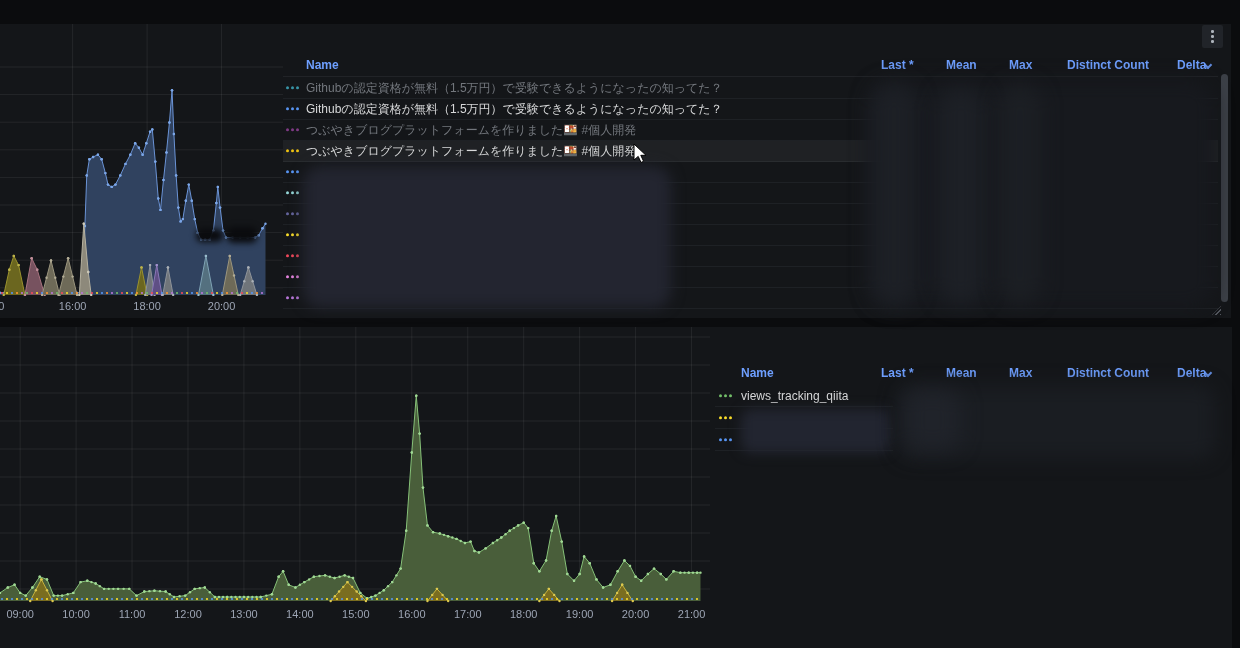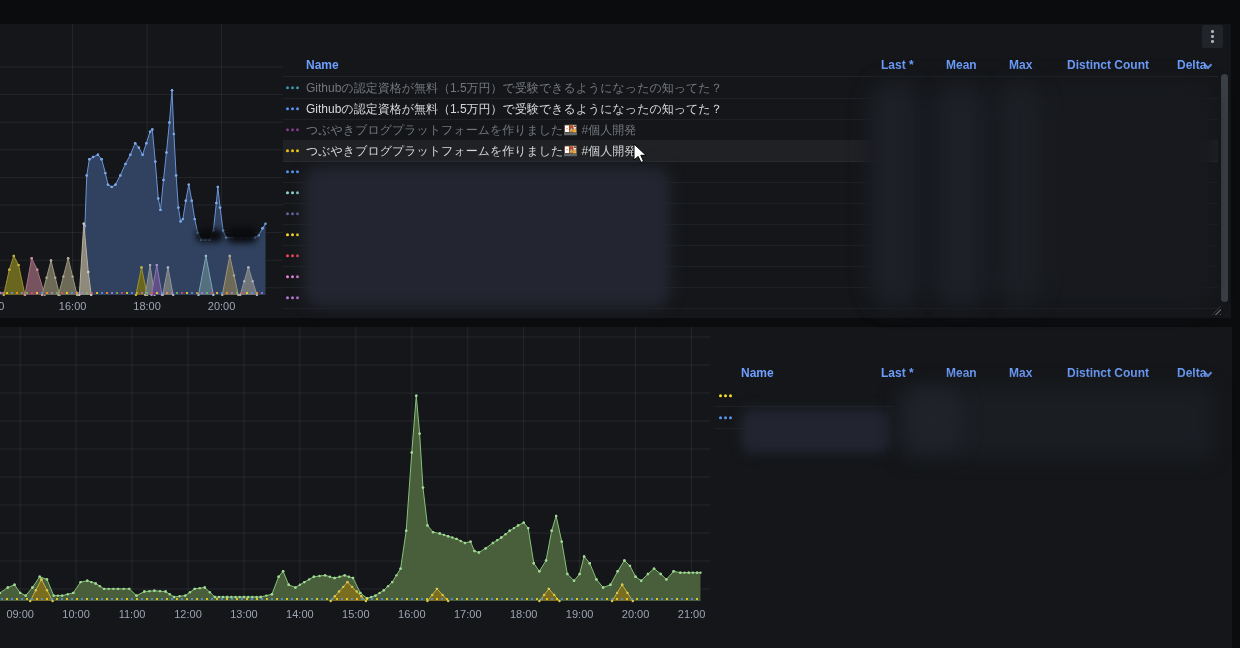--- a/index.html
+++ b/index.html
@@ -892,20 +892,28 @@
       <span class="hdr" style="left:26px">Name</span>
       <span class="hdr" style="left:166px">Last *</span>
       <span class="hdr" style="left:231px">Mean</span>
       <span class="hdr" style="left:294px">Max</span>
       <span class="hdr" style="left:352px">Distinct Count</span>
       <span class="hdr" style="left:462px">Delta</span>
       <span class="chev" style="left:490px; top:43px"></span>
       <div class="rows" id="rows2" style="left:0; top:58px; width:178px">
           <div class="lrow" style="height: 22px;">
             <span class="marker" style="left: 4px;">
+              <i style="background: rgb(115, 191, 105);"></i>
+              <i style="background: rgb(115, 191, 105);"></i>
+              <i style="background: rgb(115, 191, 105);"></i>
+            </span>
+            <span class="lname" style="left: 26px;">views_tracking_qiita</span>
+          </div>
+          <div class="lrow" style="height: 22px;">
+            <span class="marker" style="left: 4px;">
               <i style="background: rgb(250, 222, 42);"></i>
               <i style="background: rgb(250, 222, 42);"></i>
               <i style="background: rgb(250, 222, 42);"></i>
             </span>
             <span class="lname" style="left: 26px;"></span>
           </div>
           <div class="lrow" style="height: 22px;">
             <span class="marker" style="left: 4px;">
               <i style="background: rgb(87, 148, 242);"></i>
               <i style="background: rgb(87, 148, 242);"></i>

